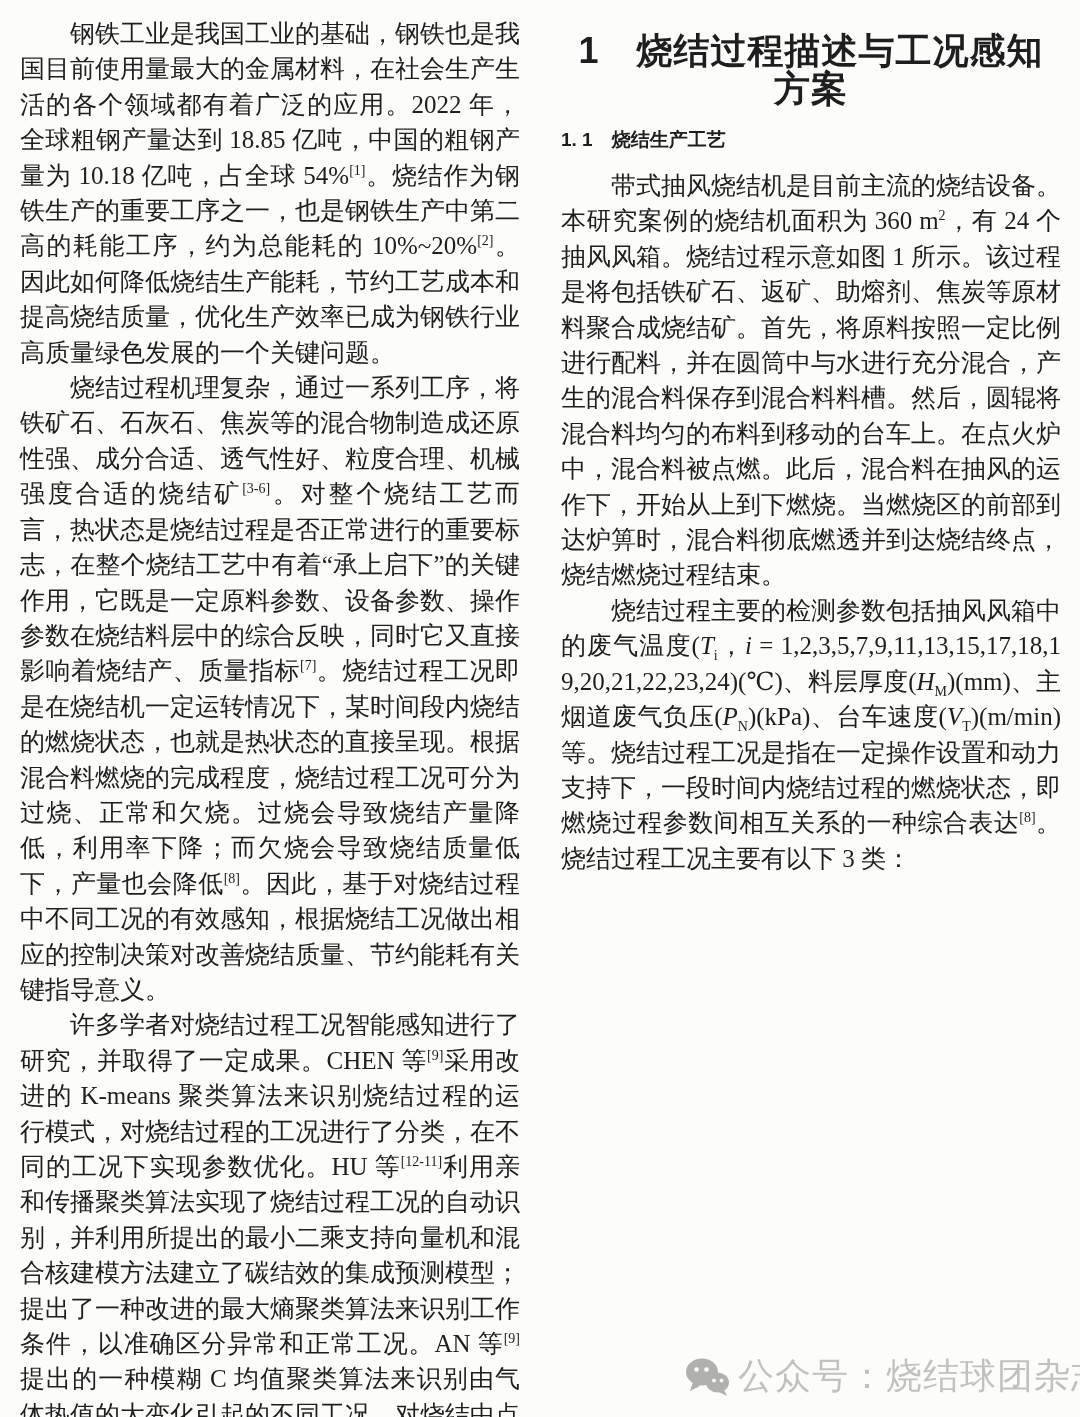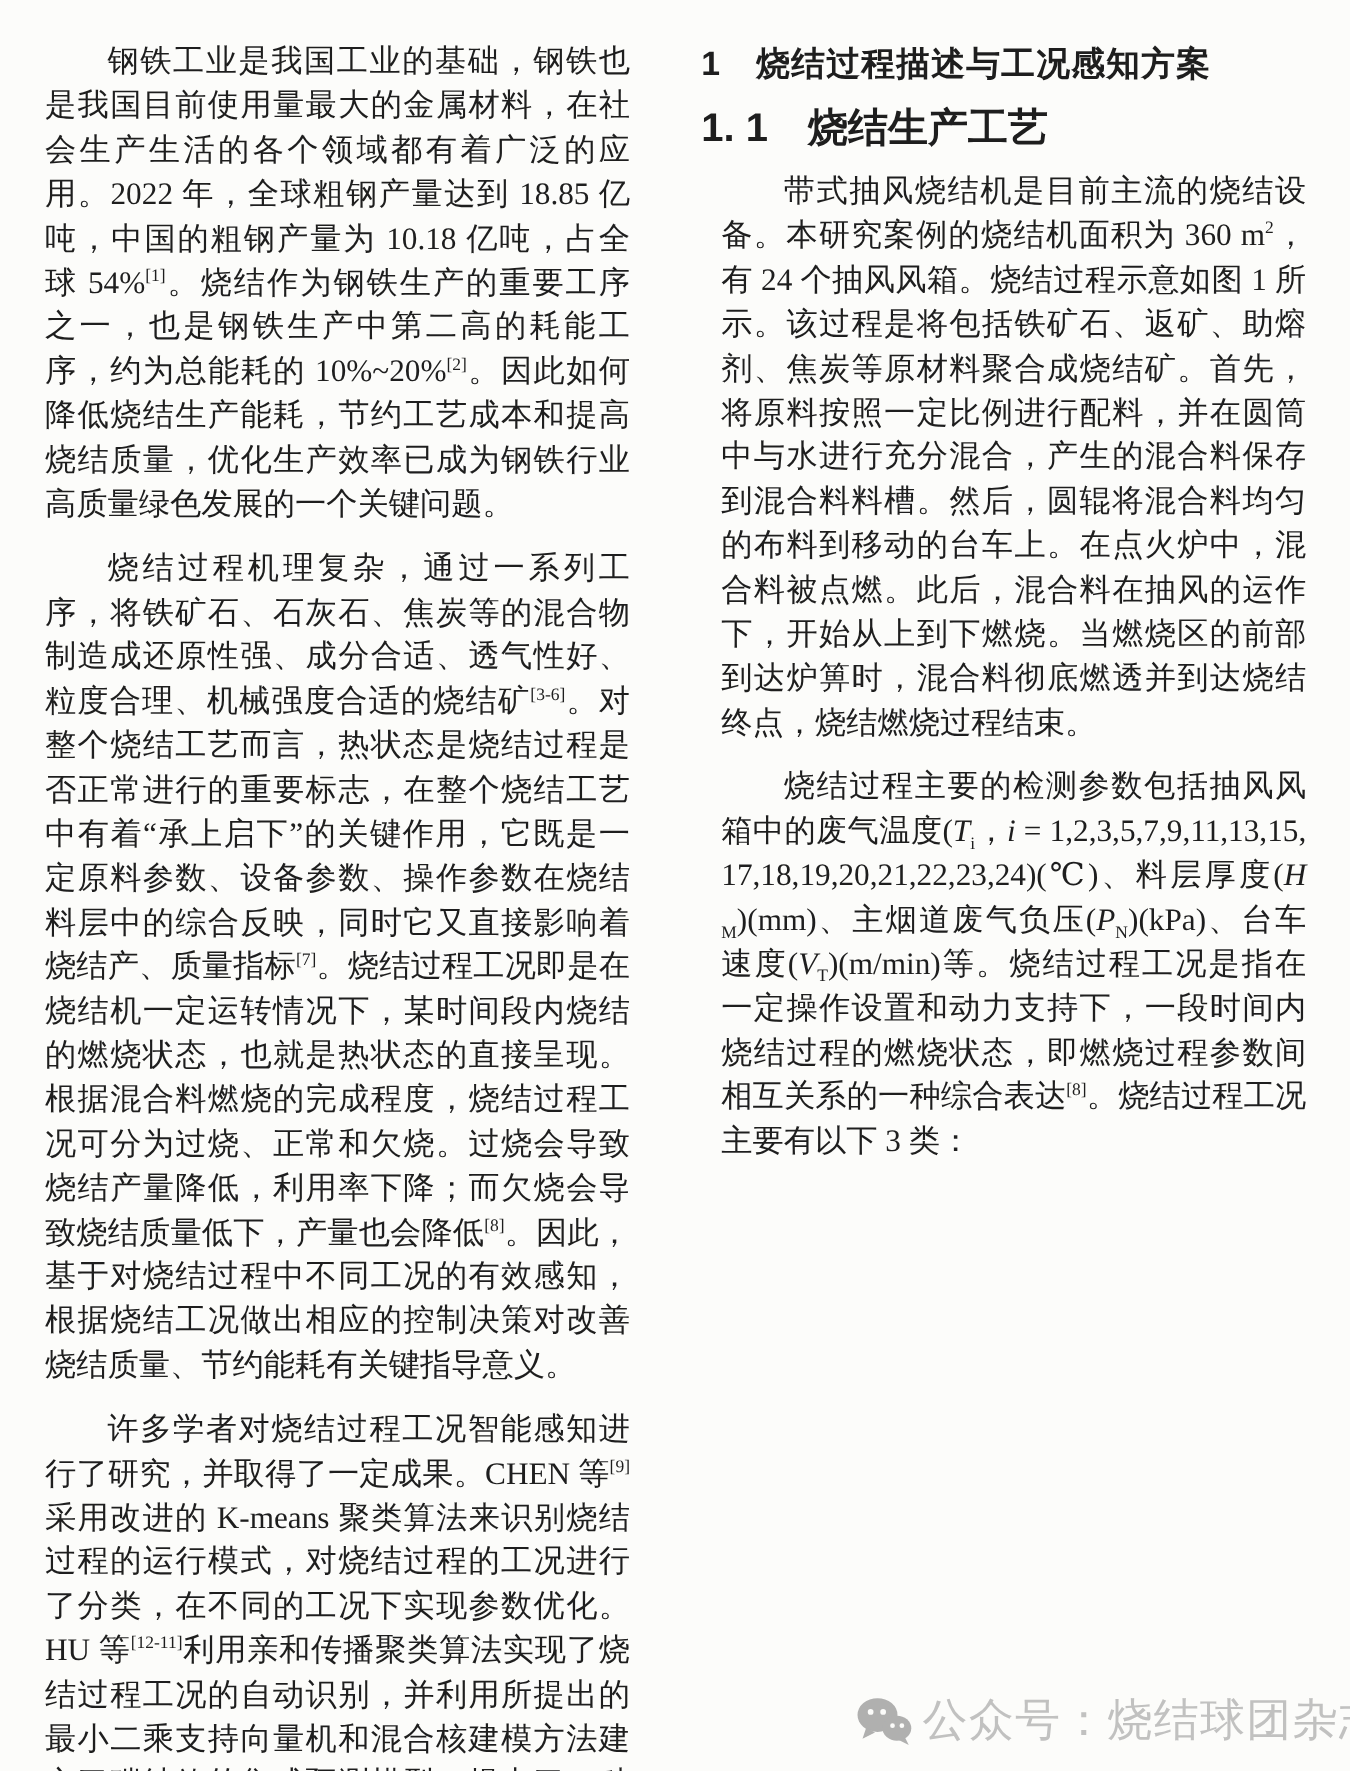--- a/index.html
+++ b/index.html
@@ -10,36 +10,36 @@
     color:#1e1e1e;
   }
   .page{position:absolute;inset:0;}
   .column{
     position:absolute;top:16px;width:500px;
     font-size:25px;line-height:35.4px;
     text-align:justify;word-break:break-all;
   }
   #col-left{left:20px;}
   #col-right{left:561px;}
-  p.para{margin:16px;padding:0;}
+  p.para{margin:0;padding:0;}
   p.indent{text-indent:2em;}
   sup.ref{
     font-size:0.56em;line-height:0;vertical-align:super;
     letter-spacing:0;
   }
   .mvar{font-style:italic;font-family:"Liberation Serif","DejaVu Serif",serif;}
   sub.msub{font-size:0.56em;line-height:0;vertical-align:sub;font-style:normal;}
   .h1{
     font-family:"Liberation Sans","DejaVu Sans",sans-serif;
-    font-weight:bold;font-size:27px;line-height:38px;
-    margin:16px 0 14px 0;letter-spacing:1px;text-align:left;text-indent:0;
+    font-weight:bold;font-size:36px;line-height:38px;
+    margin:16px 0 14px 0;letter-spacing:1px;text-align:center;text-indent:0;
   }
   .h2{
     font-family:"Liberation Sans","DejaVu Sans",sans-serif;
-    font-weight:bold;font-size:32px;line-height:36px;
+    font-weight:bold;font-size:19px;line-height:36px;
     margin:8px 0 10px 0;text-align:left;text-indent:0;
   }
   .watermark{
     position:absolute;left:684px;top:1352px;z-index:3;
     display:flex;align-items:center;gap:8px;
     opacity:0.68;white-space:nowrap;pointer-events:none;
   }
   .wm-icon{display:inline-block;color:#8d8d8d;line-height:0;}
   .wm-text{
     font-family:"Liberation Sans","DejaVu Sans",sans-serif;

